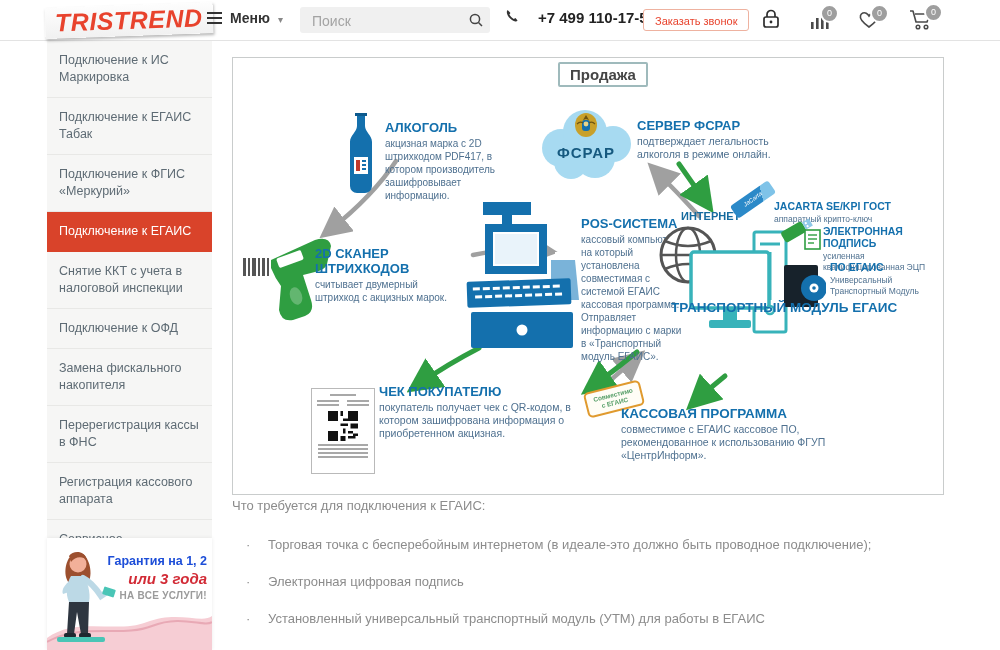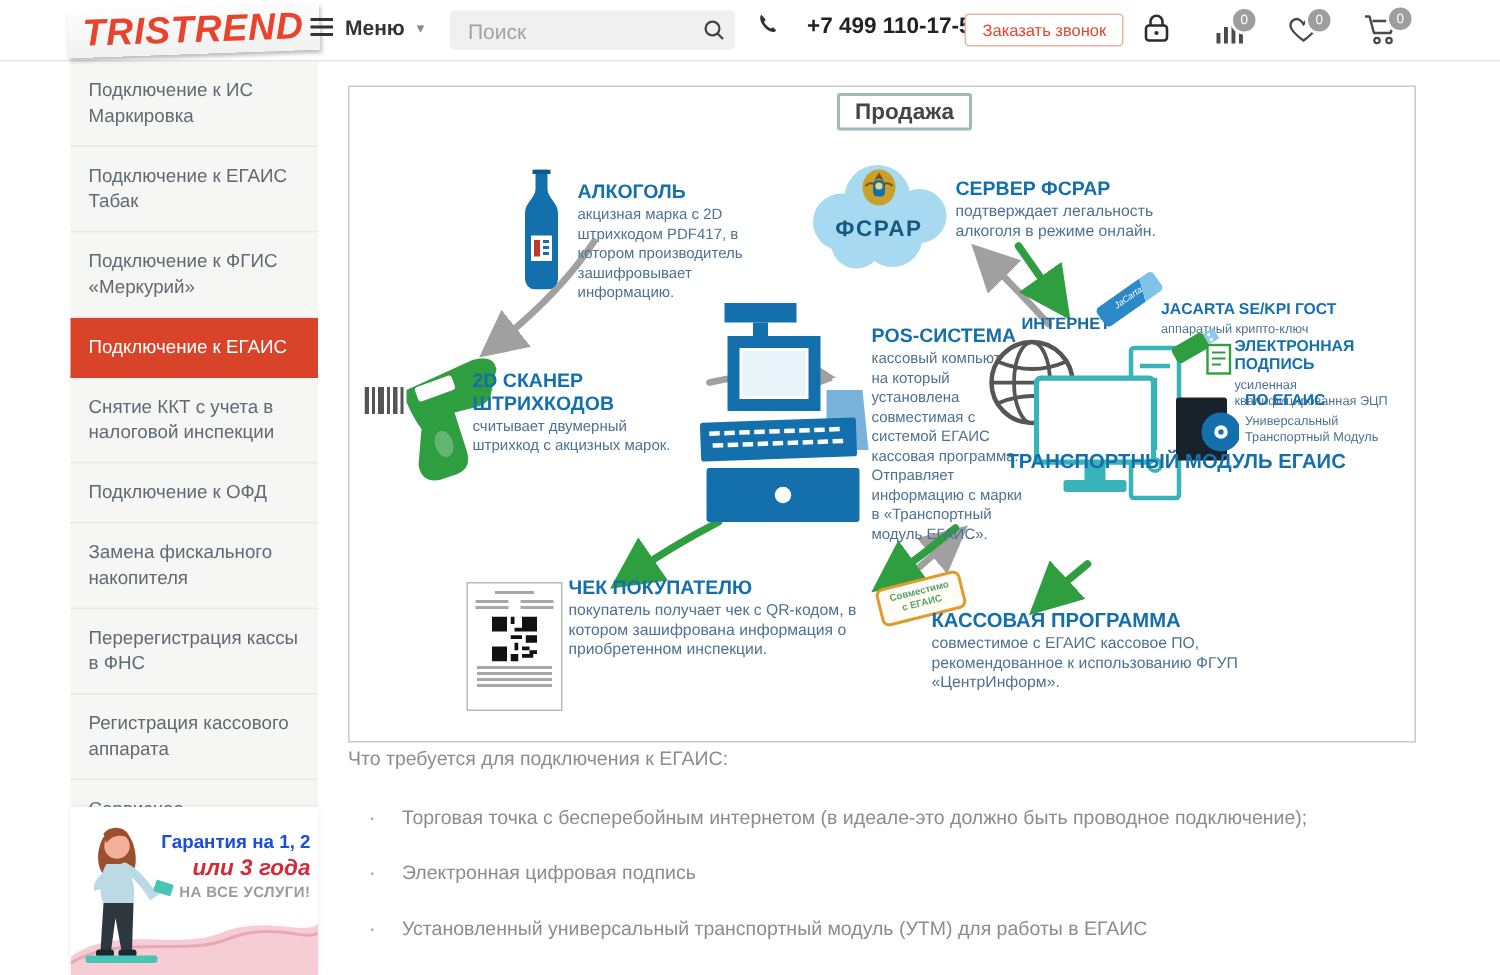--- a/index.html
+++ b/index.html
@@ -376,21 +376,21 @@
       <rect width="12" height="12" fill="#fff"></rect>
       <path fill="#111" d="M0,0h4v4h-4z M1,1h2v2h-2z M8,0h4v4h-4z M9,1h2v2h-2z M0,8h4v4h-4z M1,9h2v2h-2z M5,0h1v2h-1z M6,3h2v1h-2z M5,5h3v1h-3z M9,5h3v2h-3z M6,7h1v2h-1z M8,8h2v1h-2z M10,9h2v1h-2z M5,10h2v2h-2z M8,10h1h2v1h-3z"></path>
     </svg>
     <div class="rline" style="margin-top:2px;"></div>
     <div class="rline"></div>
       <div class="rline"></div>
       <div class="rline"></div>
   </div>
   <div class="node" style="left:146px;top:326px;width:195px;">
     <div class="dg-h">ЧЕК ПОКУПАТЕЛЮ</div>
-    <div class="dg-d" style="font-size:10.5px;">покупатель получает чек с QR-кодом, в котором зашифрована информация о приобретенном инспекции.</div>
+    <div class="dg-d" style="font-size:10.5px;">покупатель получает чек с QR-кодом, в котором зашифрована информация о приобретенном акцизная.</div>
   </div>
 
   <div class="stamp" style="left:352px;top:328px;">
     <div>Совместимо</div>
     <div>с ЕГАИС</div>
   </div>
   <div class="node" style="left:388px;top:348px;width:235px;">
     <div class="dg-h" style="font-size:13.5px;">КАССОВАЯ ПРОГРАММА</div>
     <div class="dg-d" style="font-size:10.5px;">совместимое с ЕГАИС кассовое ПО, рекомендованное к использованию ФГУП «ЦентрИнформ».</div>
   </div>

